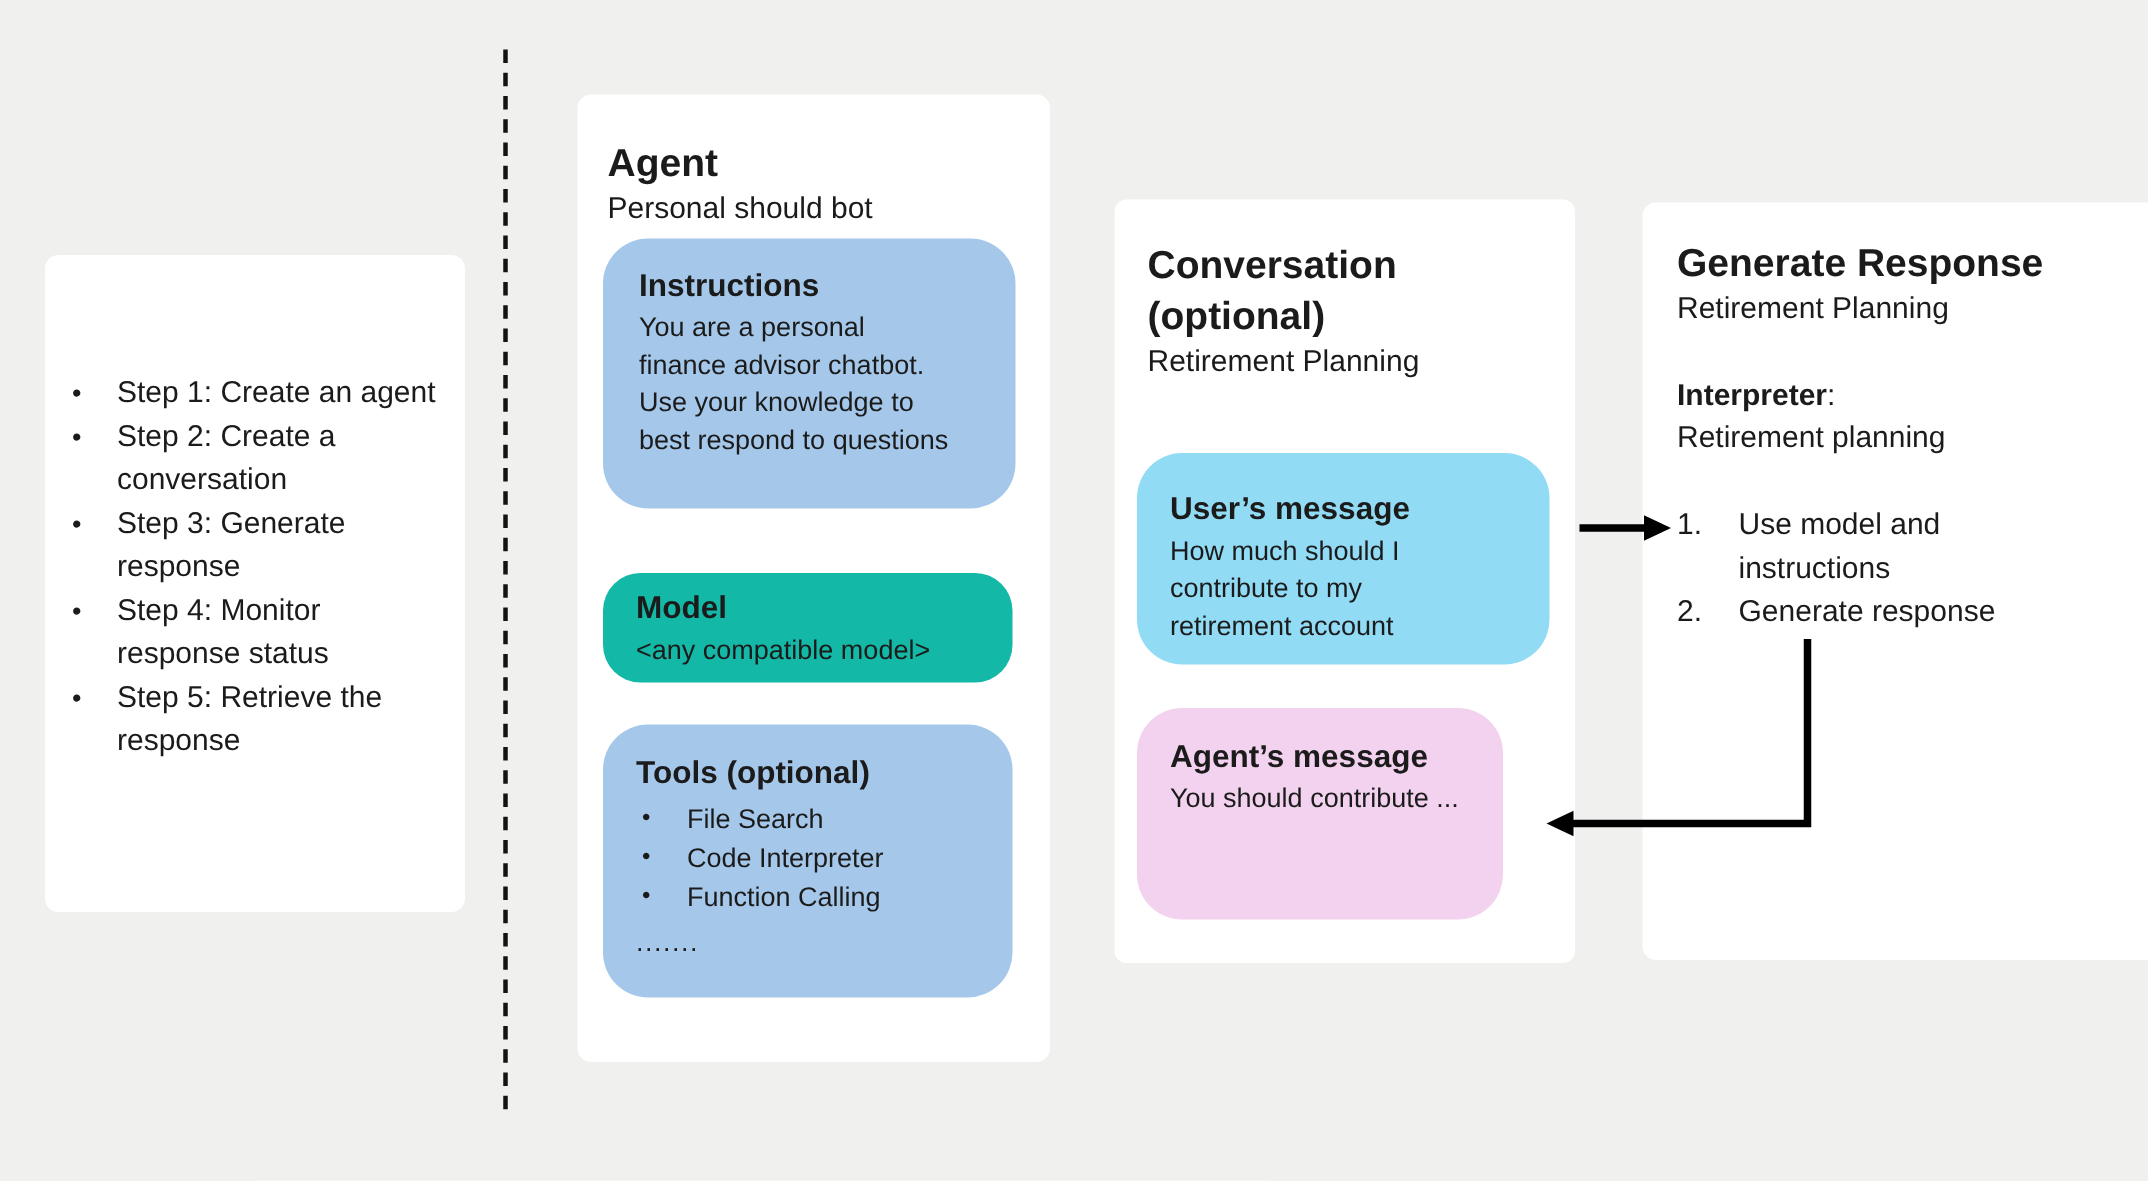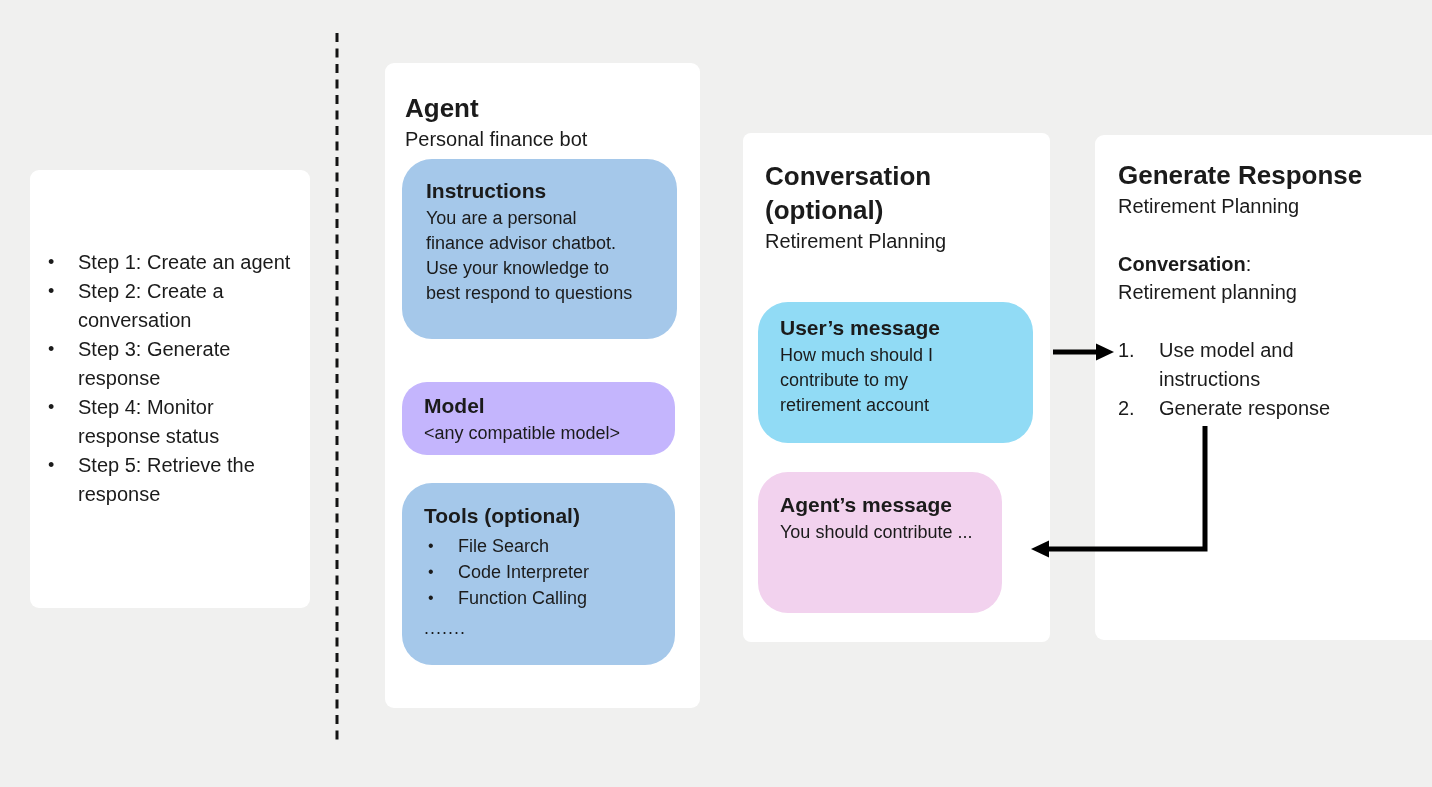--- a/index.html
+++ b/index.html
@@ -137,28 +137,28 @@
       </li>
       <li>
         <span class="bullet">•</span>
         <span>Step 5: Retrieve the response</span>
       </li>
     </ul>
   </div>
 
   <div class="card" style="left:385px;top:63px;width:315px;height:645px;padding:28px 20px 0 20px;">
     <div class="card-title">Agent</div>
-    <div class="card-subtitle">Personal finance bot</div>
+    <div class="card-subtitle">Personal should bot</div>
 
     <div class="box" style="left:17px;top:96px;width:275px;height:180px;background:#a5c8ea;padding:18px 24px 0 24px;">
       <div class="box-title">Instructions</div>
       <div class="box-body" style="width:212px;">You are a personal finance advisor chatbot. Use your knowledge to best respond to questions</div>
     </div>
 
-    <div class="box" style="left:17px;top:319px;width:273px;height:73px;background:#c4b5fd;border-radius:25px;padding:10px 22px 0 22px;">
+    <div class="box" style="left:17px;top:319px;width:273px;height:73px;background:#14b8a6;border-radius:25px;padding:10px 22px 0 22px;">
       <div class="box-title">Model</div>
       <div class="box-body">&lt;any compatible model&gt;</div>
     </div>
 
     <div class="box" style="left:17px;top:420px;width:273px;height:182px;background:#a5c8ea;padding:19px 2px 0 22px;">
       <div class="box-title">Tools (optional)</div>
       <ul class="tools-list">
         <li>
           <span class="bullet">•</span>
           <span>File Search</span>
@@ -173,37 +173,37 @@
         </li>
       </ul>
       <div class="tools-ellipsis">.......</div>
     </div>
   </div>
 
   <div class="card" style="left:743px;top:133px;width:307px;height:509px;border-radius:8px;padding:26px 24px 0 22px;">
     <div class="card-title" style="width:235px;">Conversation (optional)</div>
     <div class="card-subtitle">Retirement Planning</div>
 
-    <div class="box" style="left:15px;top:169px;width:275px;height:141px;background:#91dbf5;padding:12px 24px 0 22px;">
+    <div class="box" style="left:15px;top:169px;width:275px;height:141px;background:#91dbf5;padding:24px 24px 0 22px;">
       <div class="box-title">User’s message</div>
       <div class="box-body" style="width:200px;">How much should I contribute to my retirement account</div>
     </div>
 
     <div class="box" style="left:15px;top:339px;width:244px;height:141px;background:#f2d2ee;padding:19px 24px 12px 22px;">
       <div class="box-title">Agent’s message</div>
       <div class="box-body">You should contribute ...</div>
     </div>
   </div>
 
   <div class="card" style="left:1095px;top:135px;width:376px;height:505px;padding:23px 20px 0 23px;">
     <div class="card-title" style="white-space:nowrap;">Generate Response</div>
     <div class="card-subtitle">Retirement Planning</div>
 
     <div class="gen-heading">
-      <span class="lbl">Conversation</span><span>:</span><br>
+      <span class="lbl">Interpreter</span><span>:</span><br>
       <span>Retirement planning</span>
     </div>
 
     <div class="gen-list">
       <div class="gen-item">
         <span class="num">1.</span>
         <span class="txt">Use model and instructions</span>
       </div>
       <div class="gen-item">
         <span class="num">2.</span>

